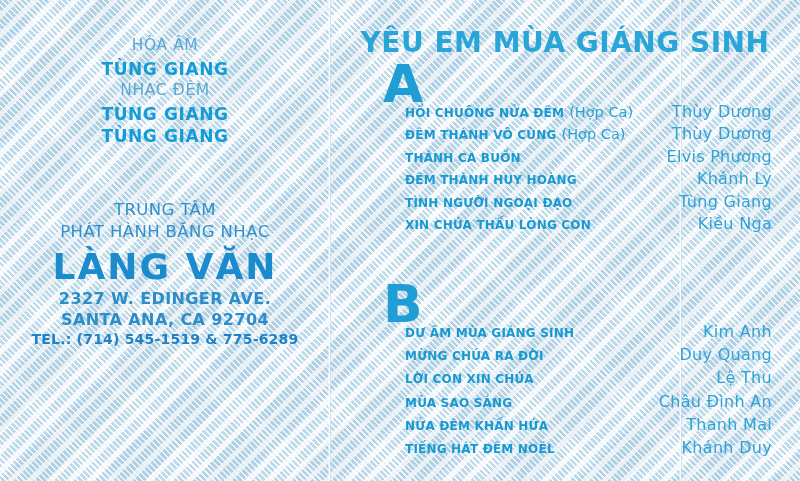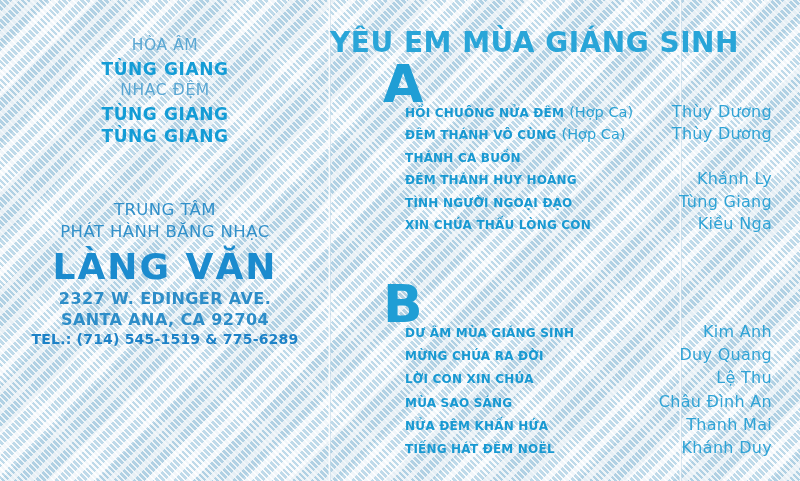--- a/index.html
+++ b/index.html
@@ -31,21 +31,21 @@
   .publisher{position:absolute;top:200px;left:0;width:330px;text-align:center;}
   .pub-line{font-size:16.5px;color:#3190ca;height:21.5px;letter-spacing:0.4px;}
   .pub-name{font-size:36px;font-weight:bold;color:#1b8bce;line-height:44px;letter-spacing:2px;margin-top:2px;}
   .pub-addr{font-size:16px;font-weight:bold;color:#2d8dc8;height:20.5px;letter-spacing:0.4px;}
   .pub-phone{font-size:14px;font-weight:bold;color:#1d82c7;letter-spacing:0.2px;margin-top:1px;}
 
   .warning{position:absolute;top:364px;left:0;width:330px;text-align:center;
     font-size:14.5px;line-height:20.5px;color:#3391c9;}
 
   
-  .album-title{position:absolute;left:330px;top:26px;width:470px;
+  .album-title{position:absolute;left:330px;top:26px;width:470px;text-align:center;
     font-size:28px;font-weight:bold;color:#29a5d8;letter-spacing:0.5px;white-space:nowrap;}
 
   .side{position:absolute;left:385px;width:387px;}
   .side-a{top:60px;}
   .side-b{top:280px;}
   .side-letter{font-size:52px;font-weight:bold;color:#1f9ed5;line-height:48px;margin-left:-2px;}
   .rows{margin-top:-6px;}
   .row{display:flex;justify-content:space-between;align-items:baseline;height:22.4px;white-space:nowrap;}
   .side-b .row{height:23.2px;}
   .track-title{font-size:12px;font-weight:bold;color:#1899d2;letter-spacing:0.2px;margin-left:20px;}
@@ -87,20 +87,21 @@
       <div class="row">
         <div class="track"><span class="track-title">HỒI CHUÔNG NỬA ĐÊM</span> <span class="track-note">(Hợp Ca)</span></div>
         <div class="artist">Thùy Dương</div>
       </div>
       <div class="row">
         <div class="track"><span class="track-title">ĐÊM THÁNH VÔ CÙNG</span> <span class="track-note">(Hợp Ca)</span></div>
         <div class="artist">Thùy Dương</div>
       </div>
       <div class="row">
         <div class="track"><span class="track-title">THÁNH CA BUỒN</span></div>
+        <div class="artist">Elvis Phương</div>
       </div>
       <div class="row">
         <div class="track"><span class="track-title">ĐÊM THÁNH HUY HOÀNG</span></div>
         <div class="artist">Khánh Ly</div>
       </div>
       <div class="row">
         <div class="track"><span class="track-title">TÌNH NGƯỜI NGOẠI ĐẠO</span></div>
         <div class="artist">Tùng Giang</div>
       </div>
       <div class="row">

